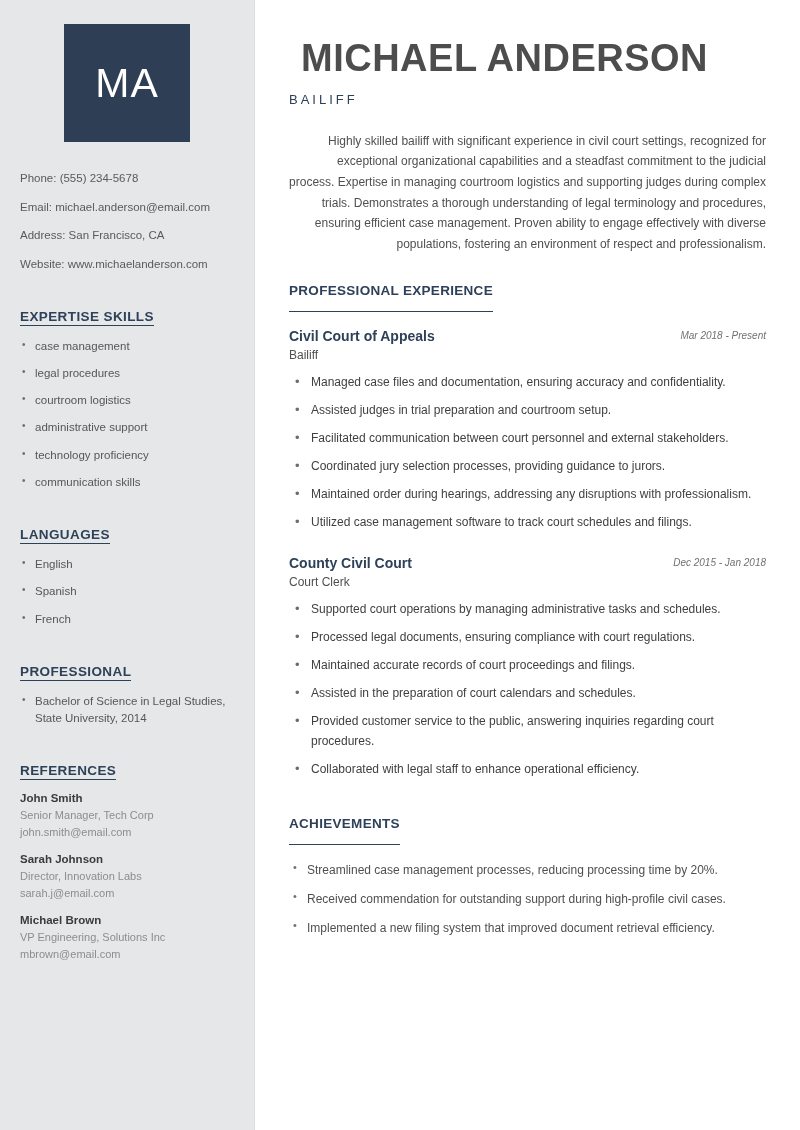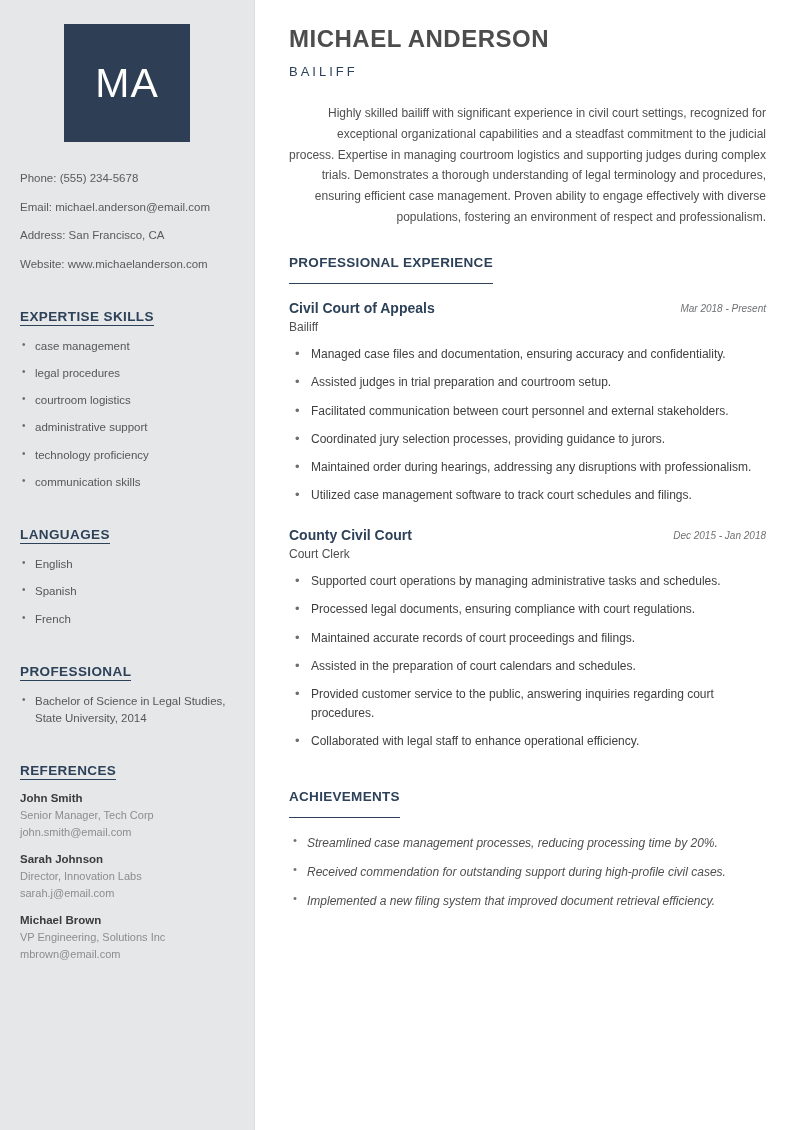--- a/index.html
+++ b/index.html
@@ -102,26 +102,26 @@
     line-height: 1.5;
   }
 
   
   .main {
     flex: 1;
     box-sizing: border-box;
     padding: 26px 34px 20px 34px;
   }
   .name {
-    font-size: 24px;
+    font-size: 38px;
     font-weight: bold;
     color: #4d4d4d;
     letter-spacing: 0.5px;
     line-height: 1.1;
-    margin: 0;
+    margin: 12px;
   }
   .role {
     font-size: 13px;
     color: #2d4159;
     letter-spacing: 3px;
     margin: 12px 0 0 0;
   }
   .summary {
     font-size: 12px;
     color: #4f4f4f;
@@ -183,21 +183,20 @@
     top: -1px;
     font-size: 13px;
     color: #6b6d70;
   }
   .job-block + .job-block { margin-top: 22px; }
 
   ul.ach-list {
     list-style: none;
     margin: 0;
     padding: 0;
-    font-style: italic;
   }
   ul.ach-list li {
     position: relative;
     font-size: 12px;
     color: #4f4f4f;
     line-height: 1.6;
     padding-left: 18px;
     margin-bottom: 10px;
   }
   ul.ach-list li::before {

